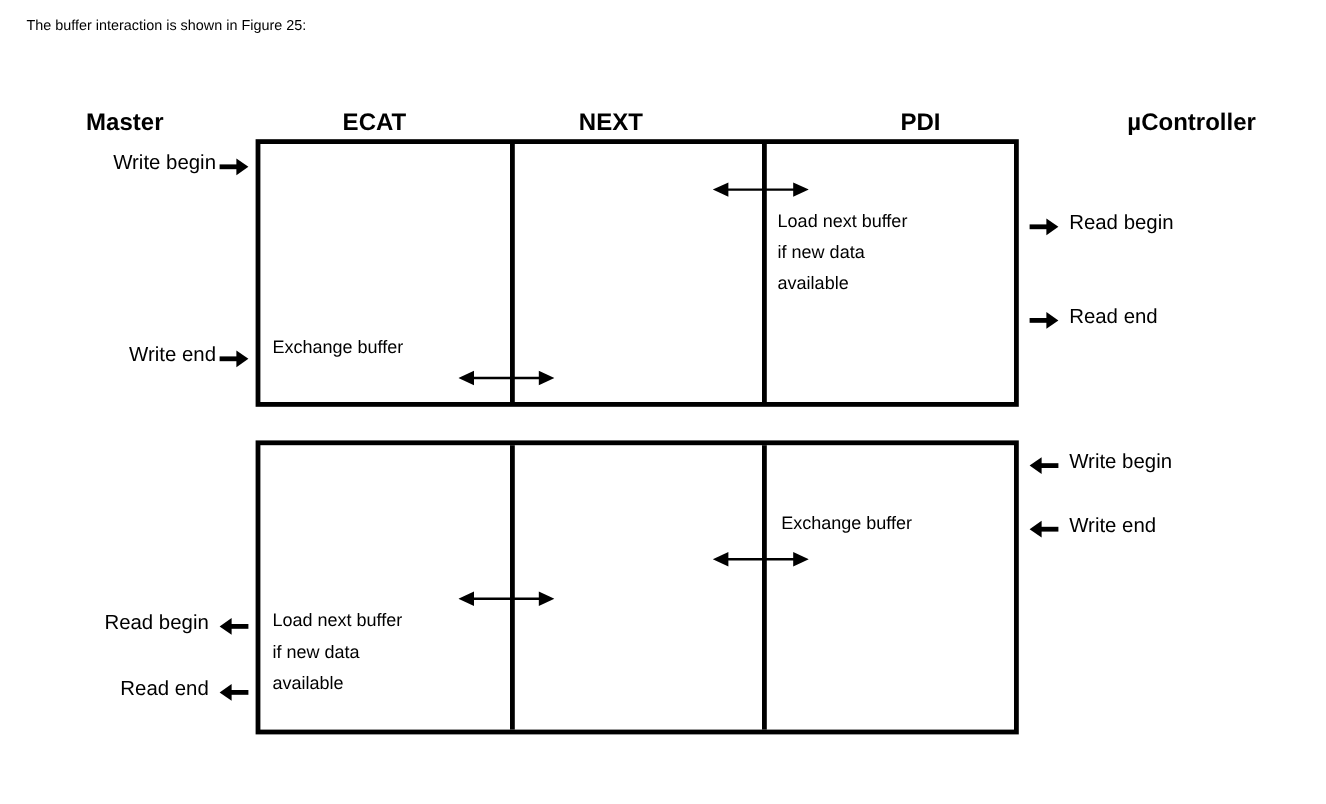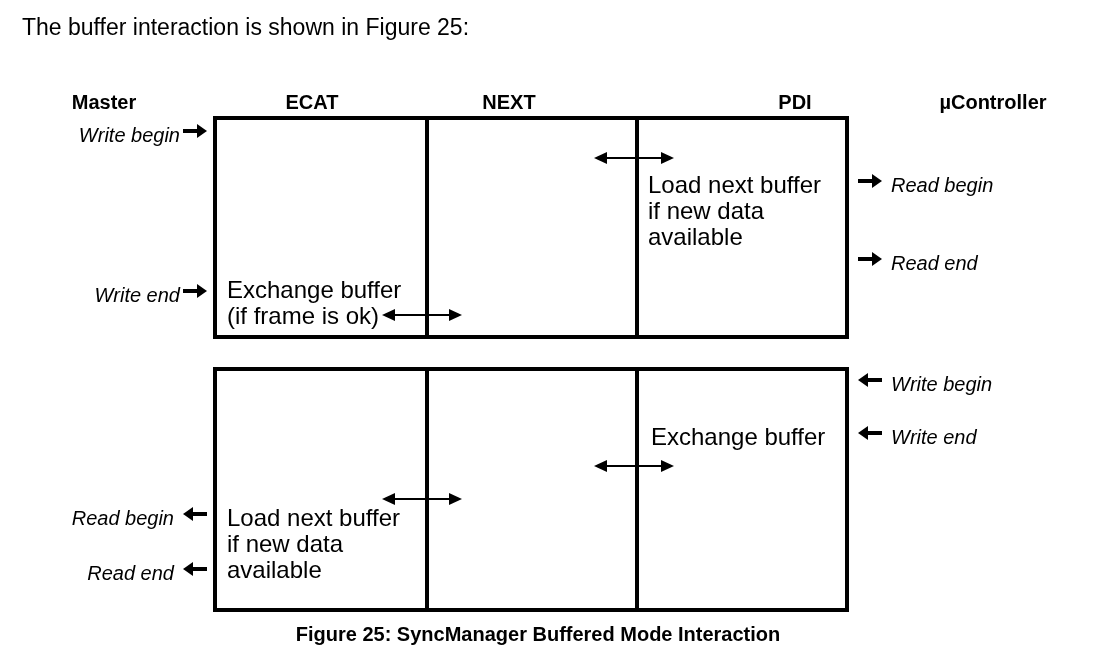--- a/index.html
+++ b/index.html
@@ -1,41 +1,41 @@
 <!DOCTYPE html>
 <html><head>
 <meta charset="utf-8">
 <style>
   html,body{margin:0;padding:0;background:#fff;}
   .page{
     position:relative;width:1105px;height:670px;background:#ffffff;
     font-family:"Liberation Sans","DejaVu Sans",sans-serif;color:#000;
     overflow:hidden;
   }
-  .intro{position:absolute;left:22px;top:14px;font-size:23px;white-space:nowrap;}
+  .intro{position:absolute;left:22px;top:14px;font-size:12px;white-space:nowrap;}
   .col-header{
     position:absolute;top:91px;transform:translateX(-50%);
     font-size:20px;font-weight:bold;white-space:nowrap;
   }
   .box{
     position:absolute;left:213px;width:636px;box-sizing:border-box;
     border:4px solid #000;background:#fff;
   }
   .box-top{top:116px;height:223px;}
   .box-bottom{top:367px;height:245px;}
   .vdiv{position:absolute;top:0;bottom:0;width:4px;background:#000;}
   .vdiv-1{left:208px;}
   .vdiv-2{left:418px;}
   .side-label{
-    position:absolute;font-size:20px;white-space:nowrap;height:22px;
-    display:flex;align-items:flex-start;font-style:italic;
+    position:absolute;font-size:17px;white-space:nowrap;height:22px;
+    display:flex;align-items:flex-end;
   }
   .right-edge{right:898px;justify-content:flex-end;}
   .left-edge{left:858px;}
-  .note{position:absolute;font-size:24px;line-height:26px;}
+  .note{position:absolute;font-size:15px;line-height:26px;}
   .single{line-height:22px;}
   
   .harrow{display:inline-block;position:relative;width:24px;height:14px;flex:0 0 auto;}
   .harrow::before{content:"";position:absolute;left:0;top:5px;width:15px;height:4px;background:#000;}
   .harrow::after{
     content:"";position:absolute;left:14px;top:0;width:0;height:0;
     border-left:10px solid #000;border-top:7px solid transparent;border-bottom:7px solid transparent;
   }
   .harrow.left{transform:scaleX(-1);}
   .tight-l{margin-left:3px;}
@@ -50,21 +50,21 @@
 </head>
 <body>
 
 <div class="page">
 
   <div class="intro">The buffer interaction is shown in Figure 25:</div>
 
   <div class="col-header" style="left:104px">Master</div>
   <div class="col-header" style="left:312px">ECAT</div>
   <div class="col-header" style="left:509px">NEXT</div>
-  <div class="col-header" style="left:795px">PDI</div>
+  <div class="col-header" style="left:767px">PDI</div>
   <div class="col-header" style="left:993px">µController</div>
 
   <div class="box box-top">
     <div class="vdiv vdiv-1"></div>
     <div class="vdiv vdiv-2"></div>
   </div>
 
   <div class="side-label right-edge" style="top:124px">
     <span>Write begin</span>
       <span class="harrow tight-l"></span>
@@ -84,21 +84,20 @@
   </div>
 
   <div class="note" style="left:648px;top:172px">
     <div>Load next buffer</div>
     <div>if new data</div>
     <div>available</div>
   </div>
 
   <div class="note" style="left:227px;top:277px">
     <div>Exchange buffer</div>
-    <div>(if frame is ok)</div>
   </div>
 
   <div class="darrow" style="left:594px;top:151px">
     <svg width="80" height="14" viewBox="0 0 80 14">
         <line x1="7" y1="7" x2="73" y2="7" stroke="#000" stroke-width="2"></line>
         <polygon points="0,7 13,1 13,13" fill="#000"></polygon>
         <polygon points="80,7 67,1 67,13" fill="#000"></polygon>
       </svg>
   </div>
   <div class="darrow" style="left:382px;top:308px">
@@ -150,15 +149,14 @@
       </svg>
   </div>
   <div class="darrow" style="left:382px;top:492px">
     <svg width="80" height="14" viewBox="0 0 80 14">
         <line x1="7" y1="7" x2="73" y2="7" stroke="#000" stroke-width="2"></line>
         <polygon points="0,7 13,1 13,13" fill="#000"></polygon>
         <polygon points="80,7 67,1 67,13" fill="#000"></polygon>
       </svg>
   </div>
 
-  <div class="caption">Figure 25: SyncManager Buffered Mode Interaction</div>
 
 </div>
 
 </body></html>

